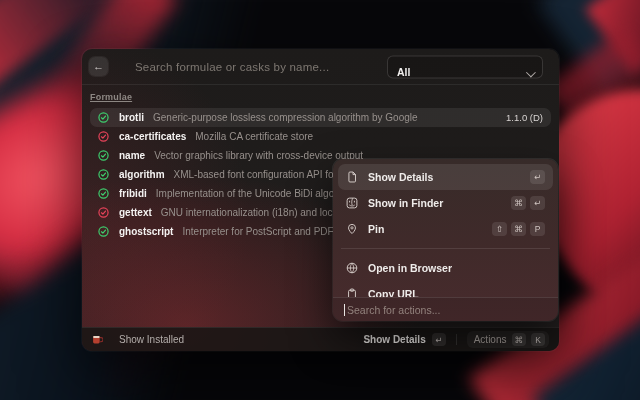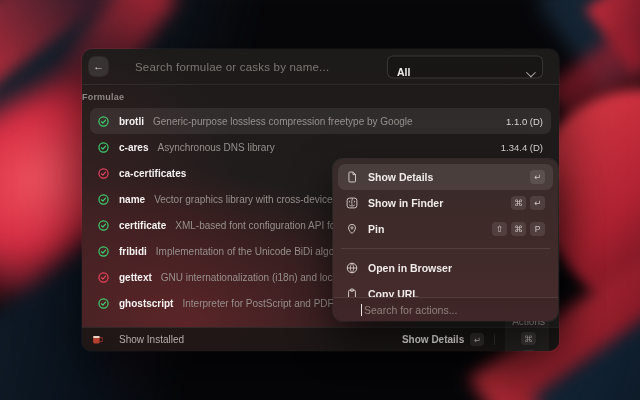--- a/index.html
+++ b/index.html
@@ -49,56 +49,56 @@
     color:#d4d0ce;font-size:11px;line-height:1;}
   .search-ph{margin-left:27px;font-size:11.5px;color:#7d7771;letter-spacing:.2px;}
   .filter{position:absolute;right:16px;top:50%;transform:translateY(-50%);width:156px;height:23px;
     border:1px solid rgba(255,255,255,.14);border-radius:6px;display:flex;align-items:flex-end;
     padding:0 9px;box-sizing:border-box;background:rgba(10,9,9,.25);}
   .filter-label{font-size:10.5px;font-weight:700;color:#f2f0ef;}
   .chev{margin-left:auto;width:6px;height:6px;border-right:1.4px solid #b3adaa;border-bottom:1.4px solid #b3adaa;
     transform:rotate(45deg) translateY(-2px);}
 
   .win-body{position:absolute;left:0;right:0;top:36px;bottom:24px;overflow:hidden;}
-  .section-label{padding:7px 0 6px;font-size:9px;font-weight:700;color:#8d8783;letter-spacing:.2px;}
+  .section-label{padding:7px 8px 6px;font-size:9px;font-weight:700;color:#8d8783;letter-spacing:.2px;text-decoration:underline;}
   .rows{padding:0 8px;}
-  .row{height:26px;display:flex;align-items:center;padding:0 8px;border-radius:7px;box-sizing:border-box;}
+  .row{height:19px;display:flex;align-items:center;padding:0 8px;border-radius:7px;box-sizing:border-box;}
   .row.selected{background:rgba(255,255,255,.08);}
   .row .st-icon{width:11px;height:11px;flex:0 0 auto;display:flex;}
   .row .nm{margin-left:10px;font-size:10px;font-weight:700;color:#f4f2f1;white-space:nowrap;}
   .row .ds{margin-left:9px;font-size:10px;color:#97908c;white-space:nowrap;overflow:hidden;}
   .row .vr{margin-left:auto;padding-left:8px;font-size:9.5px;color:#d8d4d2;white-space:nowrap;}
 
   .win-footer{position:absolute;left:0;right:0;bottom:0;height:24px;border-top:1px solid rgba(255,255,255,.08);
     background:rgba(24,21,20,.85);display:flex;align-items:center;padding:0 10px;box-sizing:border-box;}
   .foot-label{margin-left:16px;font-size:10px;color:#b3adaa;}
   .foot-right{margin-left:auto;display:flex;align-items:center;gap:6px;}
   .foot-primary{font-size:10px;font-weight:700;color:#eae7e5;}
   .kbd{min-width:14px;height:13px;padding:0 3px;border-radius:4px;background:rgba(255,255,255,.10);
     color:#c6beba;font-size:8.5px;display:flex;align-items:center;justify-content:center;box-sizing:border-box;}
   .foot-div{width:1px;height:11px;background:rgba(255,255,255,.12);margin:0 4px;}
   .actions-group{display:flex;align-items:center;gap:5px;padding:2px 4px 2px 7px;border-radius:6px;
-    background:rgba(255,255,255,.05);flex-direction:column;}
+    background:rgba(255,255,255,.05);}
   .actions-label{font-size:10px;color:#a9a29e;}
 
   
   .menu{position:absolute;left:333px;top:159px;width:225px;height:162px;border-radius:10px;
     background:linear-gradient(180deg,#372b29 0%,#402a2a 55%,#482b2d 100%);
     box-shadow:0 18px 40px rgba(0,0,0,.6), 0 0 0 1px rgba(255,255,255,.09);
     overflow:hidden;display:flex;flex-direction:column;z-index:10;}
   .menu-list{flex:1;overflow:hidden;padding:5px 5px 0;}
   .menu-item{height:26px;display:flex;align-items:center;padding:0 8px;border-radius:7px;box-sizing:border-box;}
   .menu-item.selected{background:rgba(255,255,255,.09);}
   .menu-item .mi-icon{width:12px;height:12px;color:#d9d0cc;display:flex;flex:0 0 auto;}
   .menu-item .mi-label{margin-left:10px;font-size:10.5px;color:#efecea;font-weight:600;white-space:nowrap;}
   .menu-item .mi-keys{margin-left:auto;display:flex;gap:4px;}
   .menu-item .kbd{min-width:15px;height:14px;font-size:8.5px;background:rgba(255,255,255,.10);color:#d0c5c1;}
   .menu-divider{height:1px;background:rgba(255,255,255,.10);margin:6px 3px;}
   .menu-search{height:23px;border-top:1px solid rgba(255,255,255,.10);background:rgba(0,0,0,.10);
-    display:flex;align-items:center;padding:0 28px;flex:0 0 auto;}
+    display:flex;align-items:center;padding:0 11px;flex:0 0 auto;}
   .caret{width:1px;height:12px;background:#e9e5e3;margin-right:2px;}
   .menu-search-ph{font-size:10.5px;color:#92827d;}
 
   svg{display:block;width:100%;height:100%;}
 </style>
 </head>
 <body>
 
 <div class="stage">
 
@@ -132,63 +132,53 @@
       <div class="section-label">Formulae</div>
       <div class="rows" id="formula-rows">
           <div class="row selected">
             <span class="st-icon">
               <svg viewBox="0 0 12 12">
                 <circle cx="6" cy="6" r="5" fill="none" stroke="#3ecf6e" stroke-width="1.3"></circle>
                 <path d="M3.8 6.3l1.5 1.5 2.9-3.4" fill="none" stroke="#3ecf6e" stroke-width="1.3" stroke-linecap="round" stroke-linejoin="round"></path>
               </svg>
             </span>
             <span class="nm">brotli</span>
-            <span class="ds">Generic-purpose lossless compression freetype by Google</span>
+            <span class="ds">Generic-purpose lossless compression algorithm by Google</span>
             <span class="vr">1.1.0 (D)</span>
-          </div>
-          <div class="row">
-            <span class="st-icon">
-              <svg viewBox="0 0 12 12">
-                <circle cx="6" cy="6" r="5" fill="none" stroke="#3ecf6e" stroke-width="1.3"></circle>
-                <path d="M3.8 6.3l1.5 1.5 2.9-3.4" fill="none" stroke="#3ecf6e" stroke-width="1.3" stroke-linecap="round" stroke-linejoin="round"></path>
-              </svg>
-            </span>
-            <span class="nm">c-ares</span>
-            <span class="ds">Asynchronous DNS library</span>
-            <span class="vr">1.34.4 (D)</span>
           </div>
           <div class="row">
             <span class="st-icon">
               <svg viewBox="0 0 12 12">
                 <circle cx="6" cy="6" r="5" fill="none" stroke="#e8435a" stroke-width="1.3"></circle>
                 <path d="M3.8 6.3l1.5 1.5 2.9-3.4" fill="none" stroke="#e8435a" stroke-width="1.3" stroke-linecap="round" stroke-linejoin="round"></path>
               </svg>
             </span>
             <span class="nm">ca-certificates</span>
+            <span class="ds">Mozilla CA certificate store</span>
             <span class="vr"></span>
           </div>
           <div class="row">
             <span class="st-icon">
               <svg viewBox="0 0 12 12">
                 <circle cx="6" cy="6" r="5" fill="none" stroke="#3ecf6e" stroke-width="1.3"></circle>
                 <path d="M3.8 6.3l1.5 1.5 2.9-3.4" fill="none" stroke="#3ecf6e" stroke-width="1.3" stroke-linecap="round" stroke-linejoin="round"></path>
               </svg>
             </span>
             <span class="nm">name</span>
             <span class="ds">Vector graphics library with cross-device output</span>
             <span class="vr"></span>
           </div>
           <div class="row">
             <span class="st-icon">
               <svg viewBox="0 0 12 12">
                 <circle cx="6" cy="6" r="5" fill="none" stroke="#3ecf6e" stroke-width="1.3"></circle>
                 <path d="M3.8 6.3l1.5 1.5 2.9-3.4" fill="none" stroke="#3ecf6e" stroke-width="1.3" stroke-linecap="round" stroke-linejoin="round"></path>
               </svg>
             </span>
-            <span class="nm">certificate</span>
+            <span class="nm">algorithm</span>
             <span class="ds">XML-based font configuration API for X Win</span>
             <span class="vr"></span>
           </div>
           <div class="row">
             <span class="st-icon">
               <svg viewBox="0 0 12 12">
                 <circle cx="6" cy="6" r="5" fill="none" stroke="#3ecf6e" stroke-width="1.3"></circle>
                 <path d="M3.8 6.3l1.5 1.5 2.9-3.4" fill="none" stroke="#3ecf6e" stroke-width="1.3" stroke-linecap="round" stroke-linejoin="round"></path>
               </svg>
             </span>

